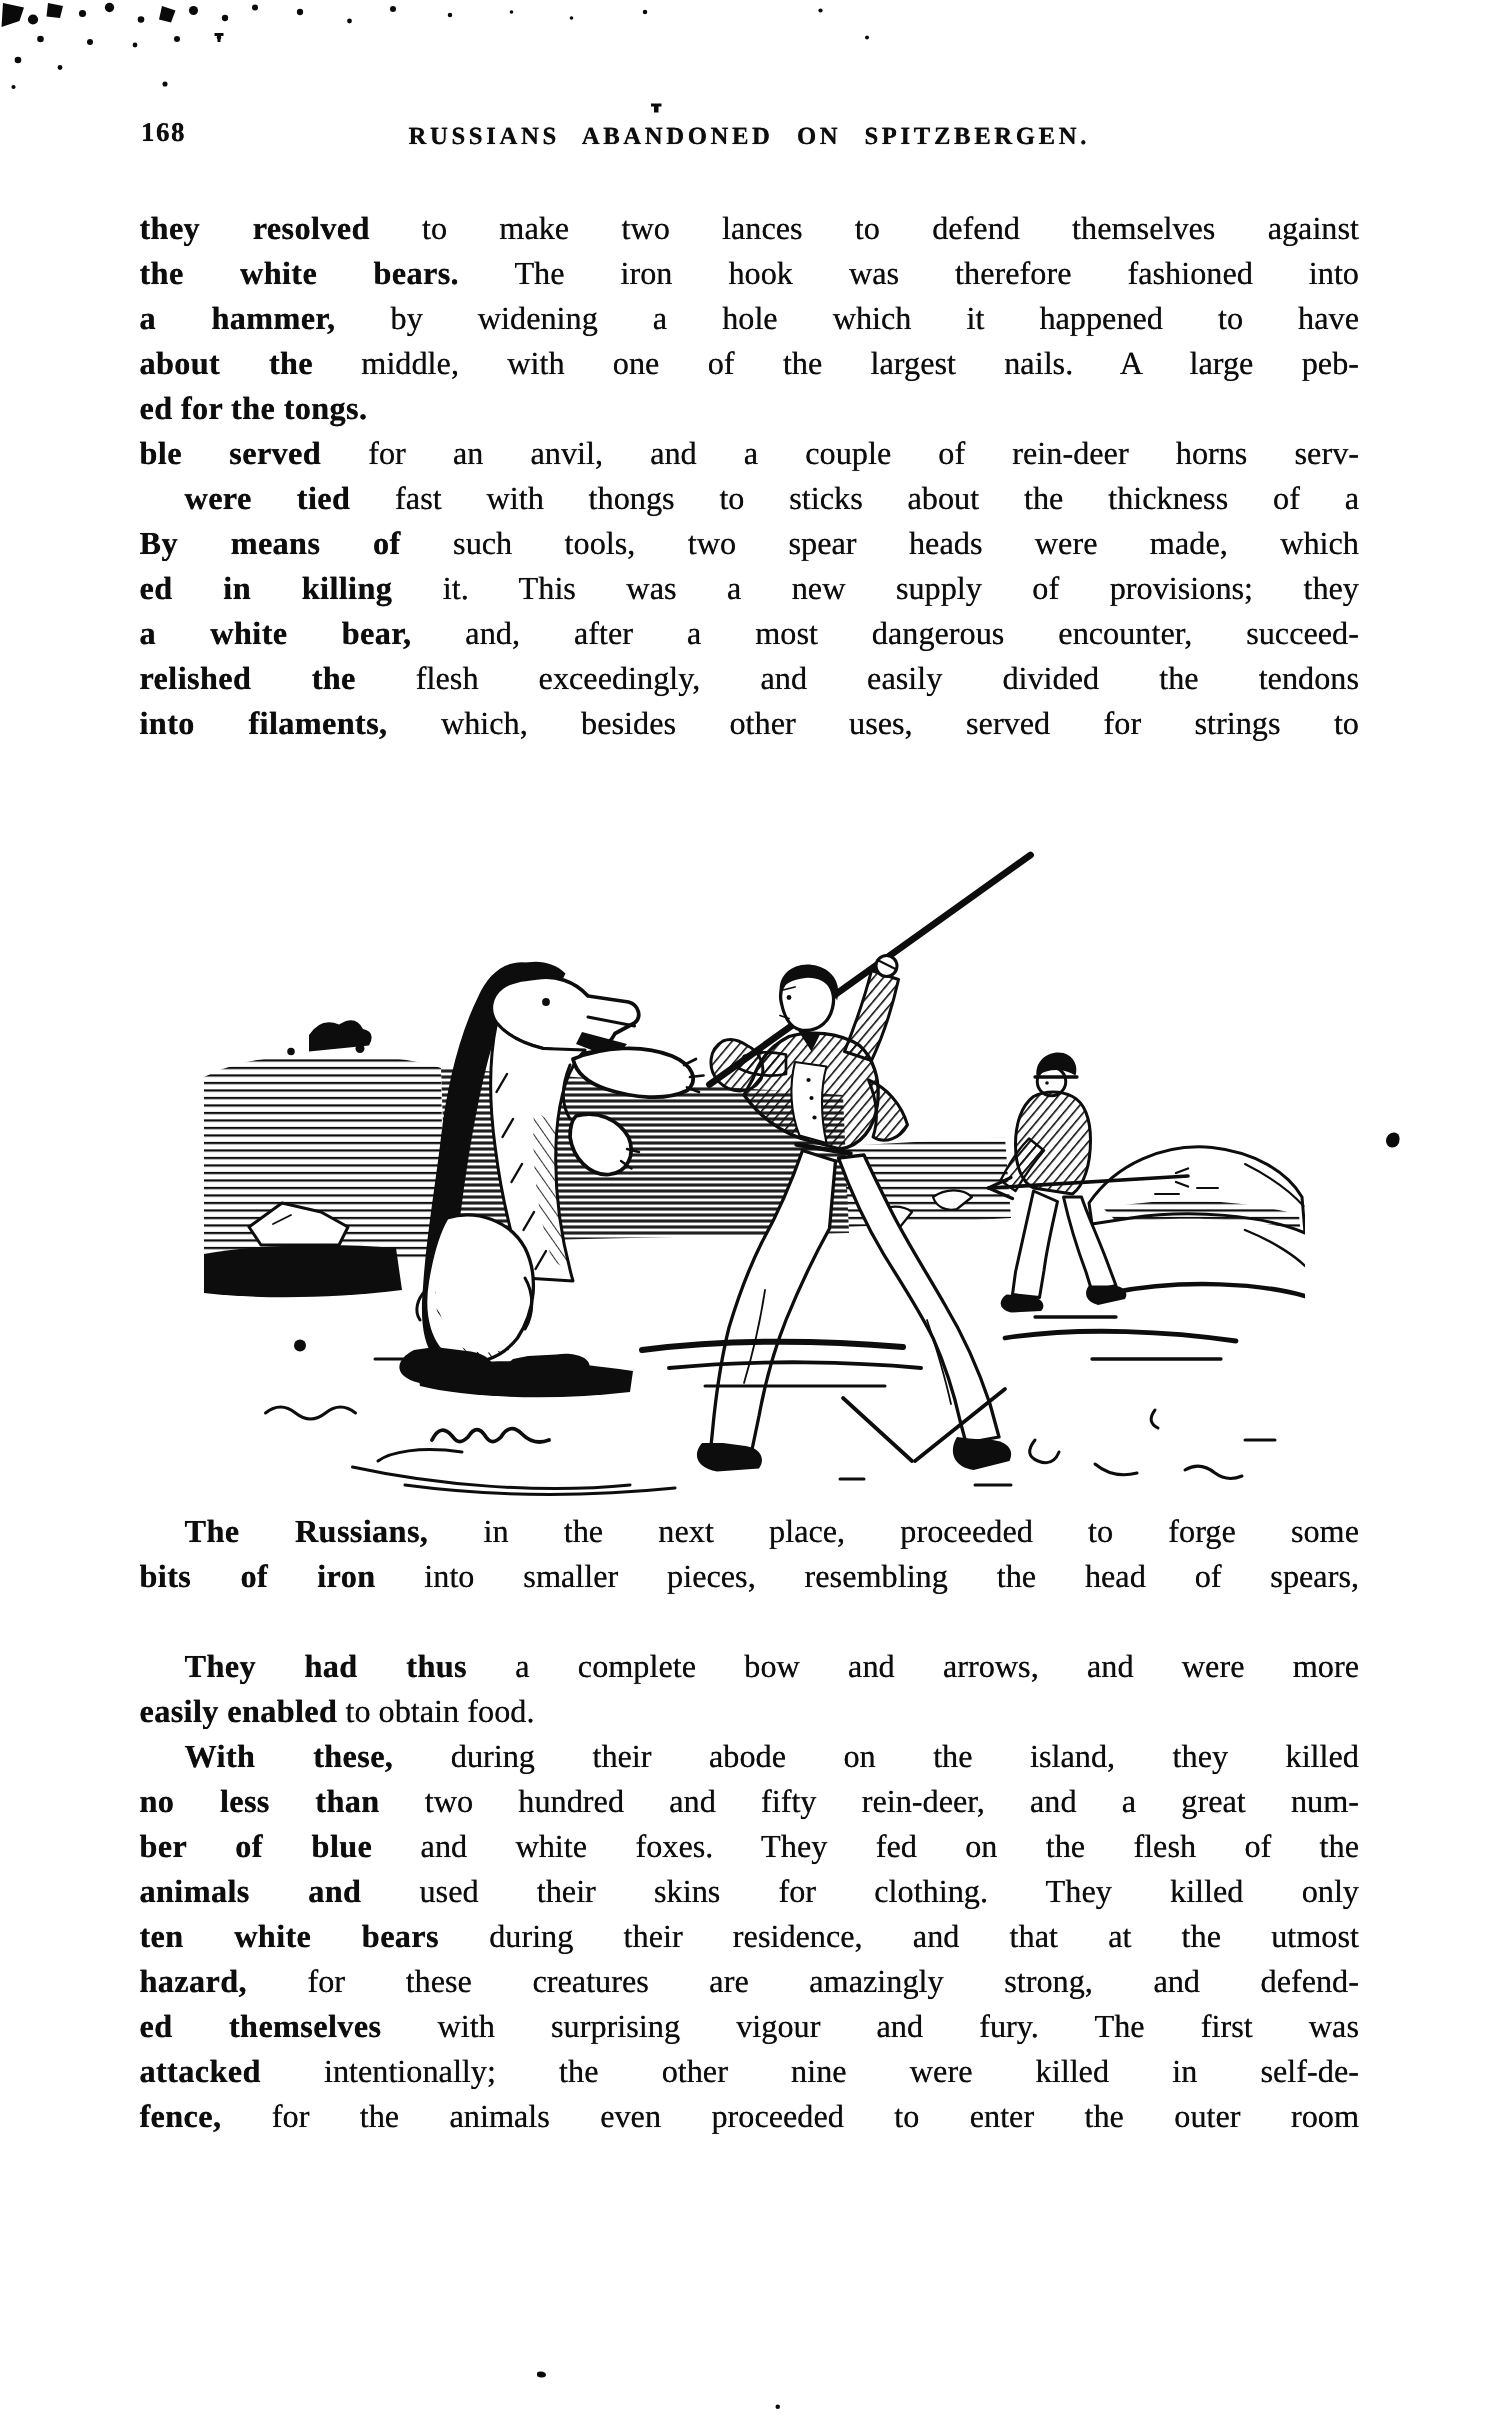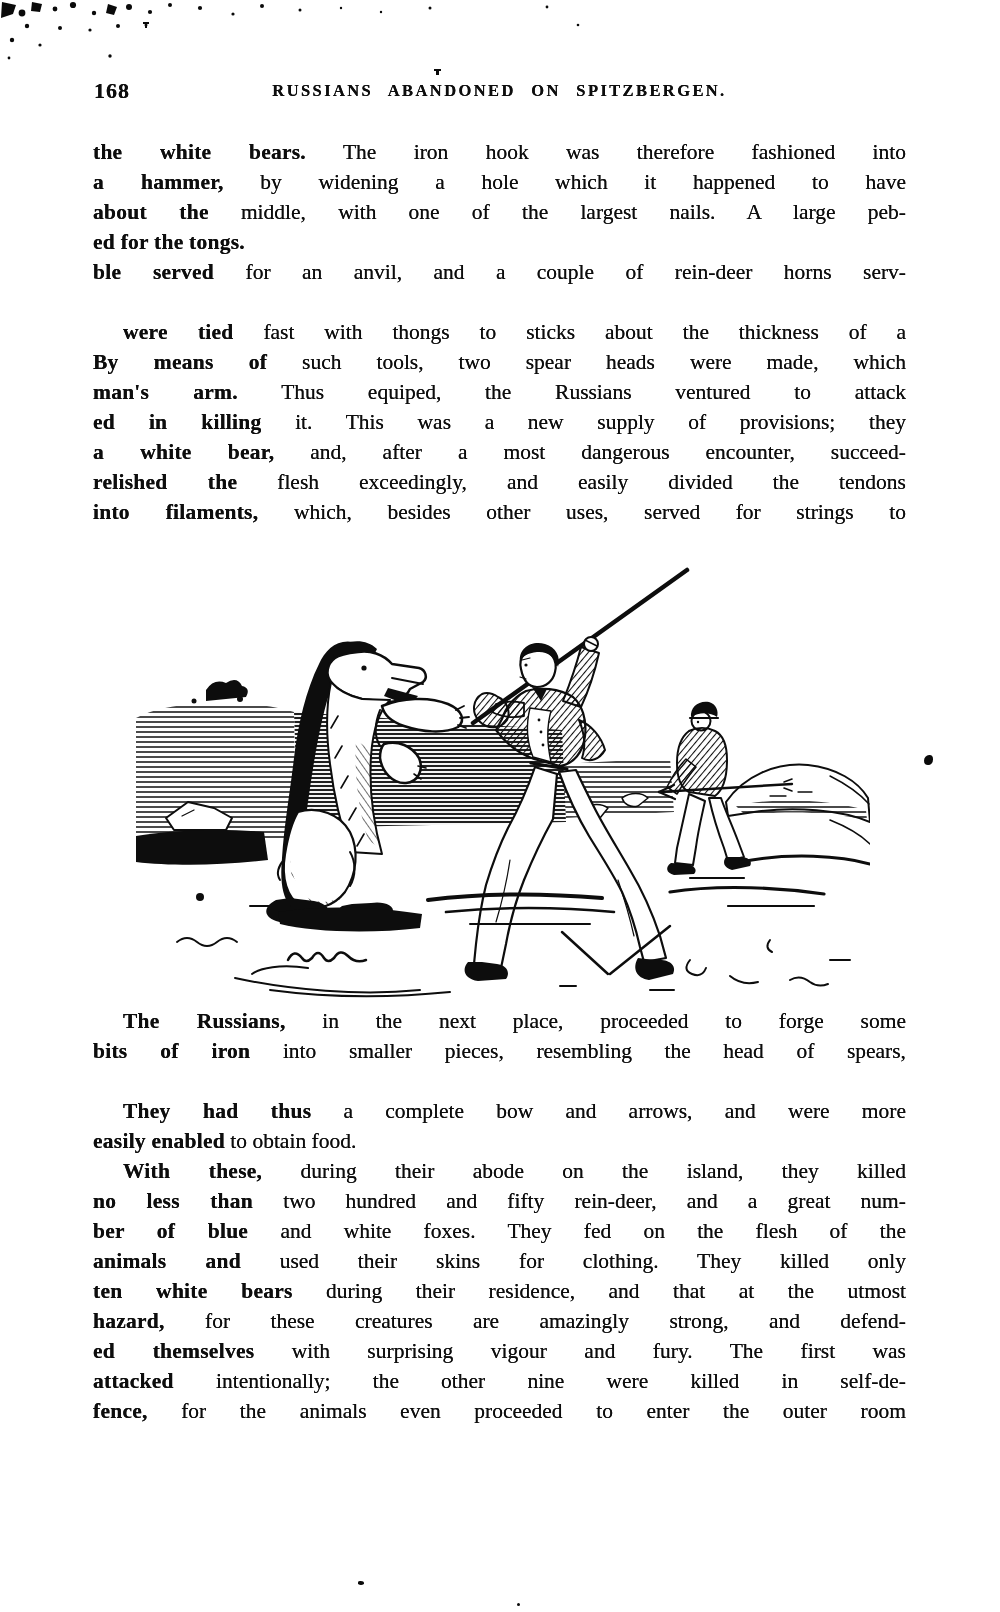--- a/index.html
+++ b/index.html
@@ -1,21 +1,21 @@
 <!DOCTYPE html>
 <html><head>
 <meta charset="utf-8">
 <style>
   html,body{margin:0;padding:0;background:#ffffff;}
   .page{
     position:relative;width:1000px;height:1612px;background:#ffffff;overflow:hidden;
     font-family:"Liberation Serif","DejaVu Serif",serif;color:#0d0d0d;
   }
   .pagenum{
-    position:absolute;left:94px;top:78px;font-size:22px;font-weight:700;
+    position:absolute;left:94px;top:78px;font-size:18px;font-weight:700;
     letter-spacing:1px;text-shadow:0 0 .5px rgba(0,0,0,.9);
   }
   .runhead{
     position:absolute;left:93px;top:81px;width:813px;text-align:center;
     font-size:16.5px;font-weight:700;letter-spacing:2.4px;word-spacing:9px;
     text-shadow:0 0 .5px rgba(0,0,0,.9);
   }
   .para{
     position:absolute;left:93px;width:813px;
     text-shadow:0 0 .45px rgba(0,0,0,.85);
@@ -71,30 +71,30 @@
       <path d="M434,69 h7 v2 h-2 v4 h-3 v-4 h-2 z"></path>
       <circle cx="547" cy="7" r="1.4"></circle>
       <circle cx="9" cy="58" r="1.4"></circle>
     </g>
   </svg>
 
   <div class="pagenum">168</div>
   <div class="runhead">RUSSIANS ABANDONED ON SPITZBERGEN.</div>
 
   <div class="para" style="top:137px">
+      <div class="line"><span class="b">they resolved</span><span> to make two lances to defend themselves against</span></div>
       <div class="line"><span class="b">the white bears.</span><span> The iron hook was therefore fashioned into</span></div>
       <div class="line"><span class="b">a hammer,</span><span> by widening a hole which it happened to have</span></div>
       <div class="line"><span class="b">about the</span><span> middle, with one of the largest nails. A large peb-</span></div>
       <div class="line last"><span class="b">ed for the tongs.</span><span></span></div>
       <div class="line"><span class="b">ble served</span><span> for an anvil, and a couple of rein-deer horns serv-</span></div>
     </div>
   <div class="para indent" style="top:317px">
       <div class="line"><span class="b">were tied</span><span> fast with thongs to sticks about the thickness of a</span></div>
       <div class="line"><span class="b">By means of</span><span> such tools, two spear heads were made, which</span></div>
-      <div class="line"><span class="b">man's arm.</span><span> Thus equiped, the Russians ventured to attack</span></div>
       <div class="line"><span class="b">ed in killing</span><span> it. This was a new supply of provisions; they</span></div>
       <div class="line"><span class="b">a white bear,</span><span> and, after a most dangerous encounter, succeed-</span></div>
       <div class="line"><span class="b">relished the</span><span> flesh exceedingly, and easily divided the tendons</span></div>
       <div class="line"><span class="b">into filaments,</span><span> which, besides other uses, served for strings to</span></div>
     </div>
 
   <svg class="illus" viewBox="0 0 740 440" aria-hidden="true">
     <defs>
       <pattern id="hd" width="5" height="5" patternUnits="userSpaceOnUse" patternTransform="rotate(40)">
         <line x1="0" y1="0" x2="0" y2="5" stroke="#0d0d0d" stroke-width="2.1"></line>

